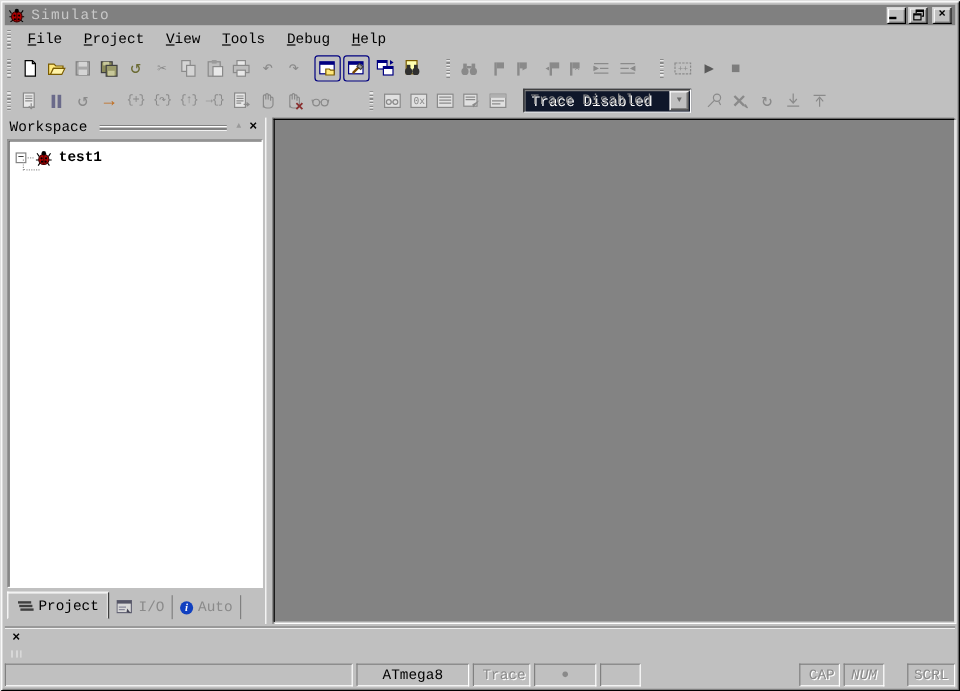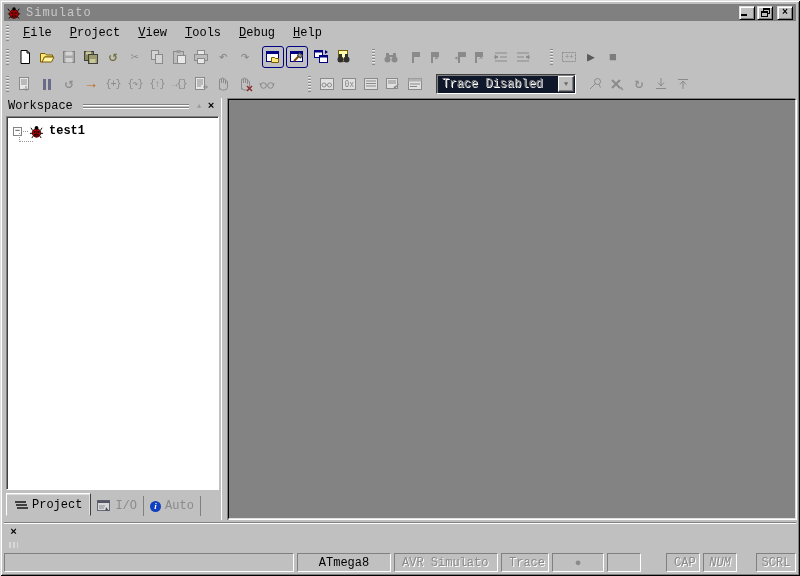--- a/index.html
+++ b/index.html
@@ -528,23 +528,20 @@
         <span>×</span>
       </div>
     <span class="output-grip"></span>
   </div>
 
   <div class="statusbar">
     <div class="sb-panel sb-msg"></div>
     <div class="sb-panel sb-device">
       <span>ATmega8</span>
     </div>
-    <div class="sb-panel sb-sim dim-text">
-      <span>AVR Simulato</span>
-    </div>
     <div class="sb-panel sb-auto dim-text">
       <span>Trace</span>
     </div>
     <div class="sb-panel sb-led">
       <span>●</span>
     </div>
     <div class="sb-panel sb-blank"></div>
     <div class="sb-spacer"></div>
     <div class="sb-panel sb-cap dim-text">
       <span>CAP</span>

